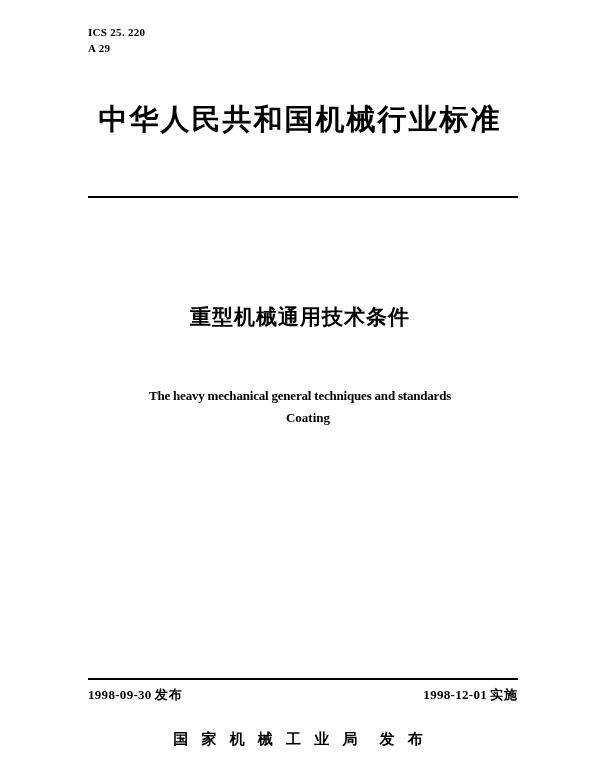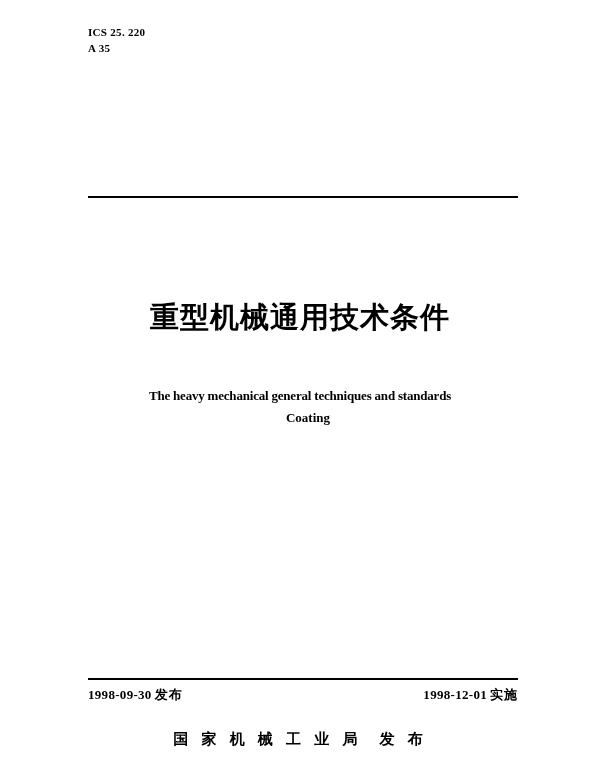--- a/index.html
+++ b/index.html
@@ -78,21 +78,21 @@
 
   
   .doc-title {
     position: absolute;
     left: 0;
     right: 0;
     top: 300px;
     text-align: center;
     font-family: "DejaVu Serif", serif;
     font-weight: bold;
-    font-size: 29px;
+    font-size: 21px;
     letter-spacing: 1px;
     line-height: 34px;
   }
   .doc-subtitle {
     position: absolute;
     left: 0;
     right: 0;
     top: 336px;
     text-align: center;
     font-family: "DejaVu Serif", serif;
@@ -163,24 +163,25 @@
   }
   .issuer .gap { display: inline-block; width: 18px; }
 </style>
 </head>
 <body>
 
 <div class="page">
 
   <div class="ics-block">
     <div class="ics-line">ICS 25. 220</div>
-    <div class="ics-line">A 35</div>
+    <div class="ics-line">A 29</div>
   </div>
 
 
+  <div class="main-title">中华人民共和国机械行业标准</div>
 
 
   <div class="rule-top"></div>
 
   <div class="doc-title">重型机械通用技术条件</div>
   <div class="doc-title-en">The heavy mechanical general techniques and standards</div>
   <div class="doc-subtitle-en">Coating</div>
 
   <div class="rule-bottom"></div>
 

